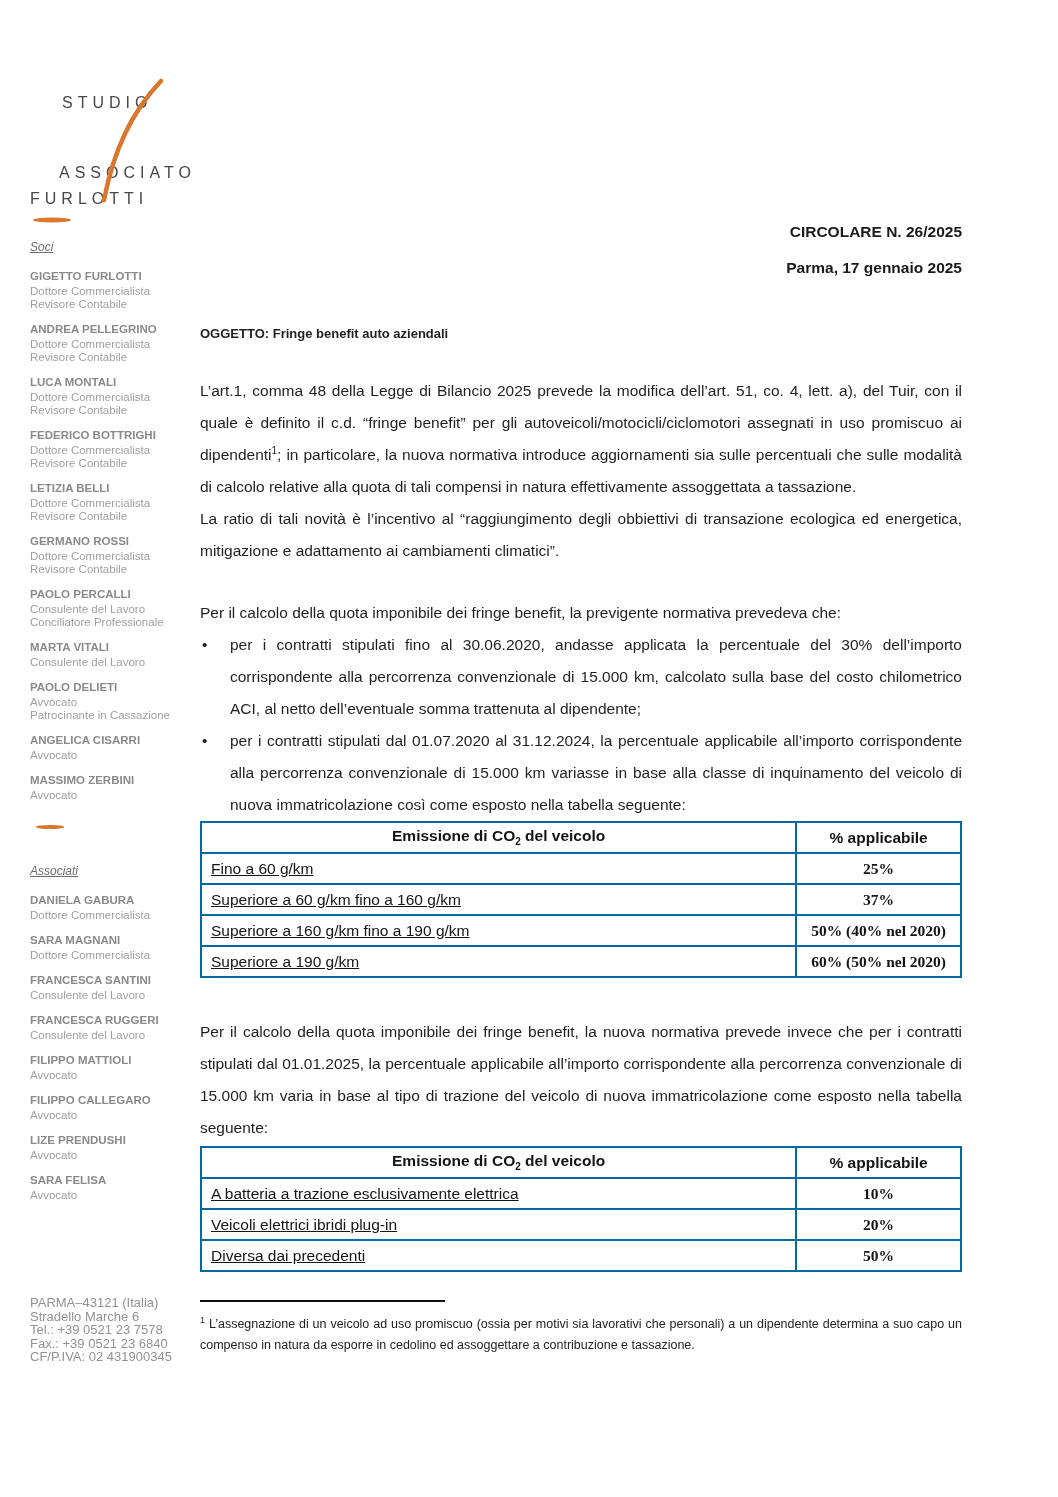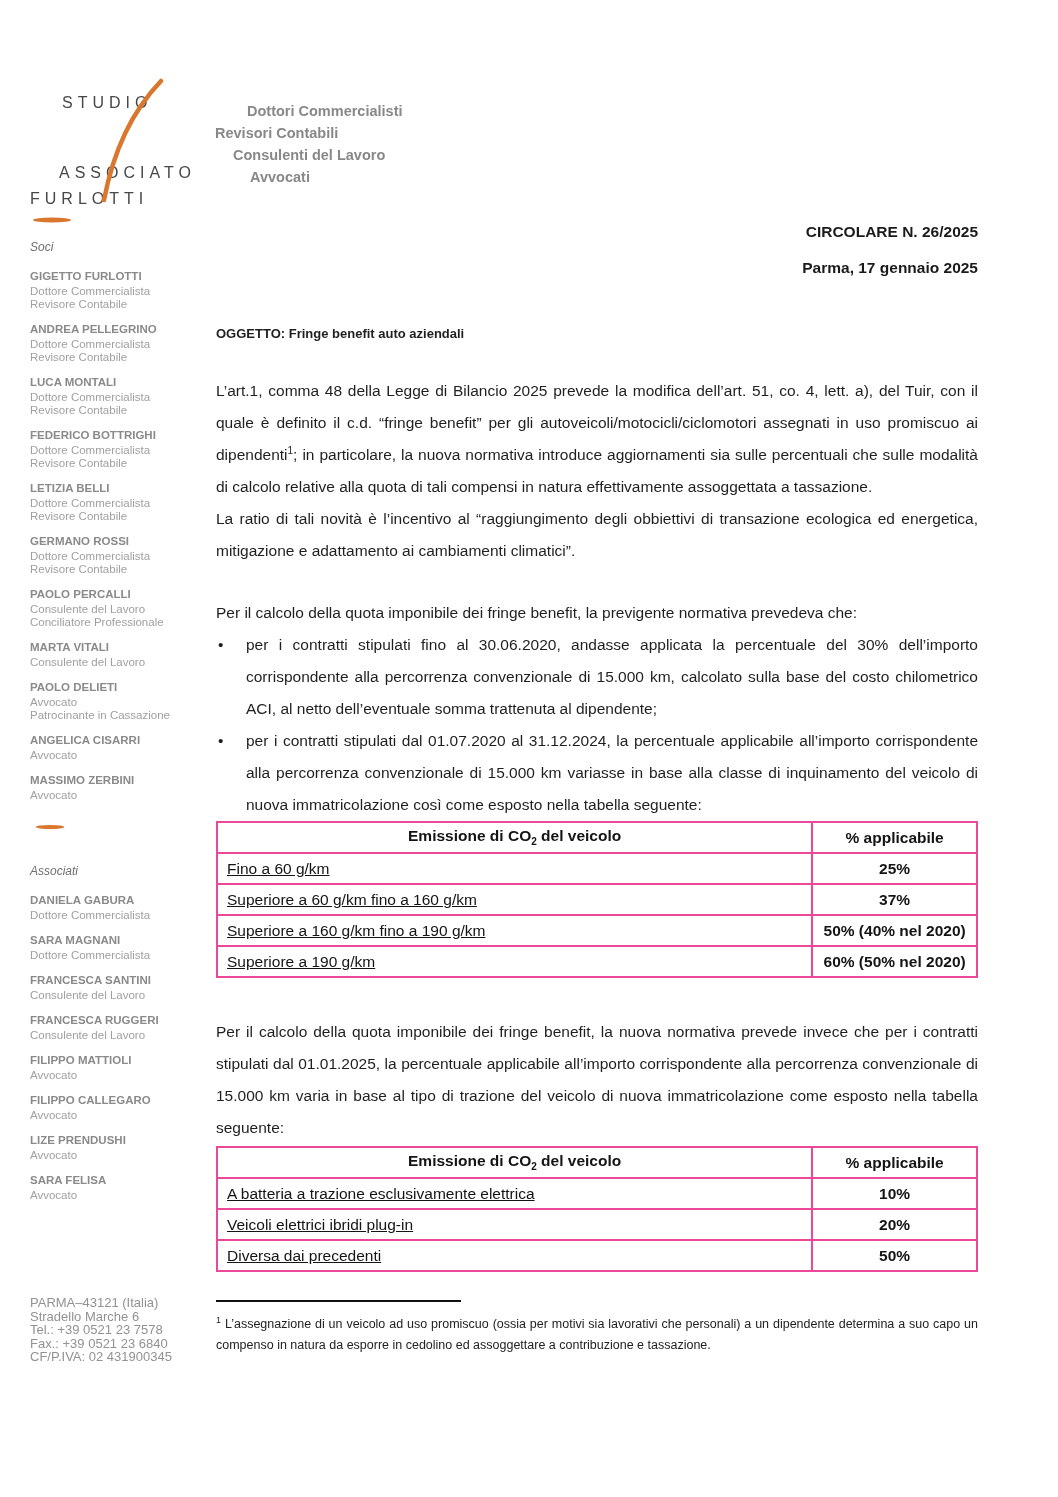--- a/index.html
+++ b/index.html
@@ -19,50 +19,50 @@
   
   .services { position:absolute; left:215px; top:100px; }
   .service-line { font-size:14.5px; font-weight:bold; color:#888888; line-height:22px; white-space:nowrap; }
   .service-line.s0 { padding-left:32px; }
   .service-line.s1 { padding-left:0; }
   .service-line.s2 { padding-left:18px; }
   .service-line.s3 { padding-left:35px; }
 
   
   .sidebar { position:absolute; left:30px; top:240px; width:168px; }
-  .side-label { font-size:12px; font-style:italic; color:#6e6e6e; margin-bottom:16px; }
+  .side-label { font-size:12px; font-style:italic; color:#6e6e6e; margin-bottom:16px;text-decoration:underline; }
   .person { margin-bottom:12px; }
   .person .name { font-size:11.5px; font-weight:bold; color:#8a8a8a; line-height:13px; margin-bottom:2px; }
   .person .role { font-size:11.5px; color:#a0a0a0; line-height:13px; }
   .side-divider { margin:10px 0 30px 0; height:6px; }
 
   
   .footer { position:absolute; left:30px; top:1296px; width:180px; }
   .footer-line { font-size:13px; color:#929292; line-height:13.5px; }
 
   
-  .main { position:absolute; left:216px; top:222px; width:762px; }
+  .main { position:absolute; left:200px; top:222px; width:762px; }
   .circ { text-align:right; font-weight:bold; font-size:15.5px; line-height:20px; color:#1a1a1a; }
   .circ.date { margin-top:16px; }
   .subject { margin-top:48px; font-weight:bold; font-size:13px; }
 
   .para { margin-top:34px; font-size:15.5px; line-height:32px; text-align:justify; }
   .para.tight { margin-top:0; }
   .intro { margin-top:30px; font-size:15.5px; line-height:32px; }
   sup.fn-ref { font-size:10px; vertical-align:super; line-height:0; }
 
   ul.bullets { list-style:none; }
   ul.bullets li { position:relative; margin-left:30px; font-size:15.5px; line-height:32px; text-align:justify; }
   ul.bullets li::before { content:"\2022"; position:absolute; left:-28px; top:0; font-size:15.5px; }
 
   table.doc-table { width:100%; border-collapse:collapse; margin-top:0; }
-  table.doc-table th, table.doc-table td { border:2px solid #ec4899; font-size:15.5px; padding:3px 9px; height:31px; color:#141414; }
+  table.doc-table th, table.doc-table td { border:2px solid #0369a1; font-size:15.5px; padding:3px 9px; height:31px; color:#141414; }
   table.doc-table th { font-weight:bold; text-align:center; }
   table.doc-table td.c0 { text-align:left; font-weight:normal;text-decoration:underline; }
-  table.doc-table td.c1 { text-align:center; font-weight:bold; width:165px; }
+  table.doc-table td.c1 { text-align:center; font-weight:bold; width:165px;font-family:Liberation Serif, serif; }
   table.doc-table th.h0 { width:597px; }
   table.doc-table sub { font-size:10px; }
 
   .footnote { margin-top:28px; }
   .fn-rule { width:245px; height:0; border-top:2px solid #111; margin-bottom:8px; }
   .fn-text { font-size:12.5px; line-height:21px; color:#222; text-align:justify; }
   .fn-text sup { font-size:9px; }
 </style>
 </head>
 <body>
@@ -75,26 +75,20 @@
     <div class="logo-line l3">FURLOTTI</div>
   </div>
   <svg class="swoosh-svg" width="120" height="126" viewBox="0 0 120 126">
     <path d="M 106,3 C 82,28 60,64 49,122" stroke="#d9772e" stroke-width="4.5" fill="none" stroke-linecap="round"></path>
     <path d="M 104,6 C 86,24 70,48 61,78" stroke="#d9772e" stroke-width="2.5" fill="none" stroke-linecap="round"></path>
   </svg>
   <svg class="orange-dash" style="left:32px; top:216px;" width="40" height="8" viewBox="0 0 40 8">
     <ellipse cx="20" cy="4" rx="19" ry="2.6" fill="#d9772e"></ellipse>
   </svg>
 
-  <div class="services">
-    <div class="service-line s0">Dottori Commercialisti</div>
-    <div class="service-line s1">Revisori Contabili</div>
-    <div class="service-line s2">Consulenti del Lavoro</div>
-    <div class="service-line s3">Avvocati</div>
-  </div>
 
   <div class="sidebar">
     <div class="side-label">Soci</div>
 
     <div class="person">
       <div class="name">GIGETTO FURLOTTI</div>
       <div class="role">Dottore Commercialista</div>
       <div class="role">Revisore Contabile</div>
     </div>
     <div class="person">

